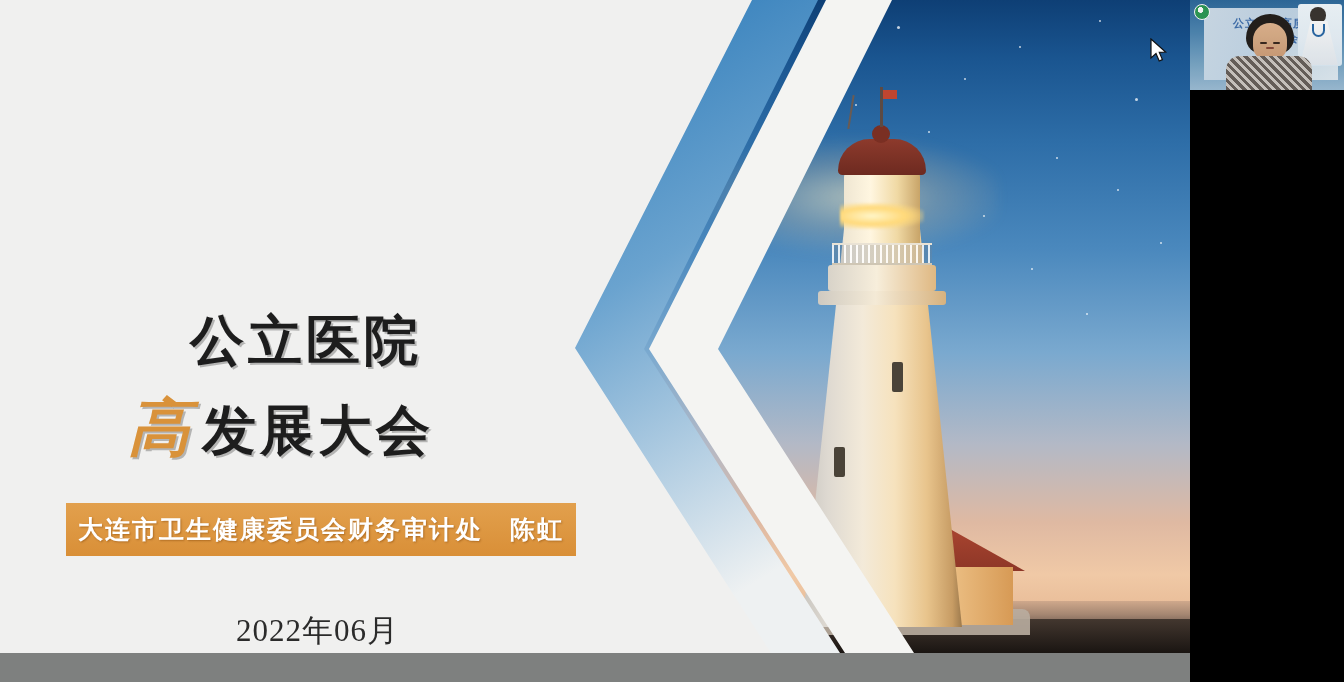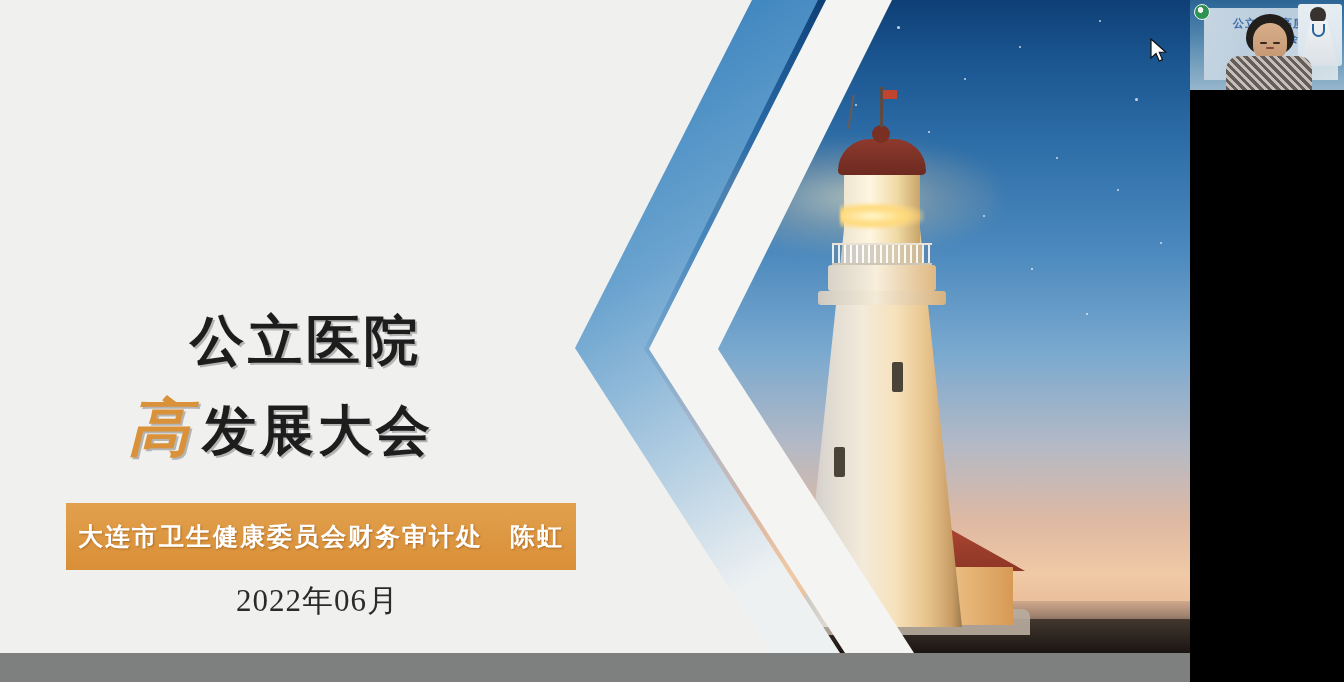--- a/index.html
+++ b/index.html
@@ -156,31 +156,31 @@
     position:absolute; left:128px; top:386px;
     font-size:54px; font-weight:bold; color:#1d1d1d; letter-spacing:4px;
     text-shadow:2px 2px 0 rgba(0,0,0,.25);
   }
   .title-l3 .hi{
     color:#d9923a; font-family:"Liberation Serif","DejaVu Serif",serif;
     font-style:italic; font-size:62px; margin-right:8px;
   }
 
   .name-bar{
-    position:absolute; left:66px; top:503px; width:510px; height:67px;
+    position:absolute; left:66px; top:503px; width:510px; height:53px;
     background:linear-gradient(to bottom,#e2a04d,#d98f37);
     display:flex; align-items:center; justify-content:center;
   }
   .name-bar span{
     color:#ffffff; font-size:25px; font-weight:bold; letter-spacing:2px;
     text-shadow:1px 1px 2px rgba(120,60,0,.45);
   }
 
   .date-line{
-    position:absolute; left:236px; top:580px;
+    position:absolute; left:236px; top:610px;
     font-size:31px; color:#2b2b2b; letter-spacing:1px;
     font-family:"Liberation Serif","DejaVu Serif",serif;
   }
 
   
   .cam{
     position:absolute; left:1190px; top:0; width:154px; height:90px; overflow:hidden;
     background:#12314f;
   }
   .cam-bg{

